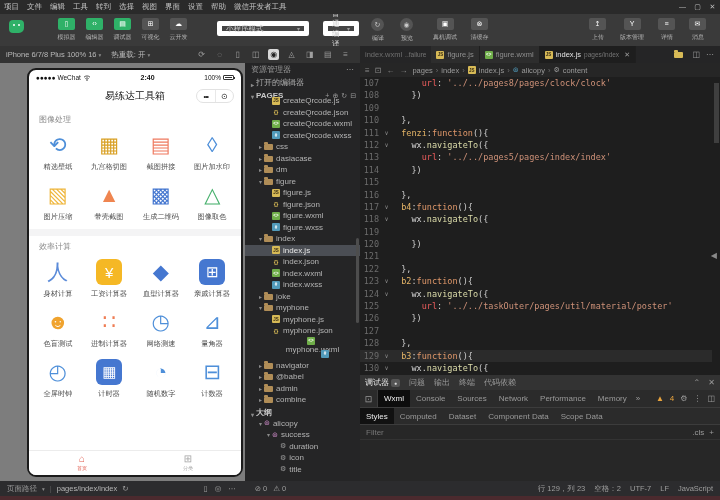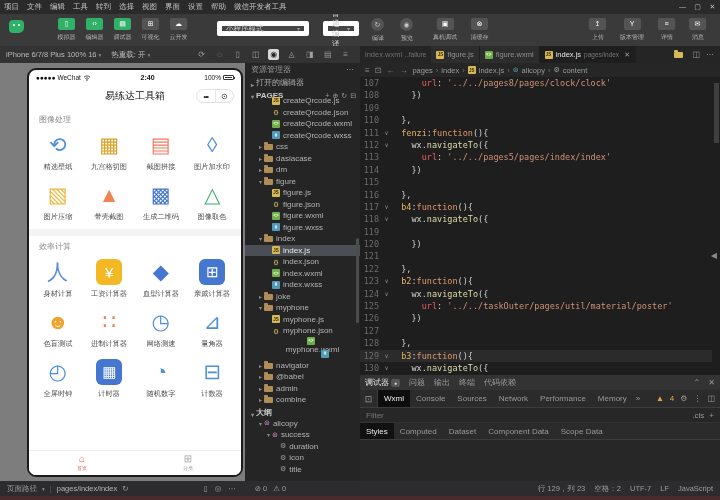--- a/index.html
+++ b/index.html
@@ -709,34 +709,34 @@
       </span>
     <span style="margin-left:3px">»</span>
     <span class="right">
       <span class="warn">▲</span>
       <span class="warn">4</span>
       <span>⚙</span>
       <span>⋮</span>
       <span>◫</span>
     </span>
   </div>
-  <div id="dt-row4">
-    <span>Filter</span>
-    <span class="right">
-      <span>.cls</span>
-      <span>+</span>
-    </span>
-  </div>
   <div id="dt-row3">
       <span class="dt-tab3 active">Styles</span>
       <span class="dt-tab3">Computed</span>
       <span class="dt-tab3">Dataset</span>
       <span class="dt-tab3">Component Data</span>
       <span class="dt-tab3">Scope Data</span>
     </div>
+  <div id="dt-row4">
+    <span>Filter</span>
+    <span class="right">
+      <span>.cls</span>
+      <span>+</span>
+    </span>
+  </div>
 </div>
 
 <div id="statusbar">
   <span>页面路径</span>
   <span class="mini-caret">▾</span>
   <span style="color:#5a5a5a">|</span>
   <span style="color:#b5b5b5">pages/index/index</span>
   <span>↻</span>
   <span id="sb-icons">
       <span>▯</span>

